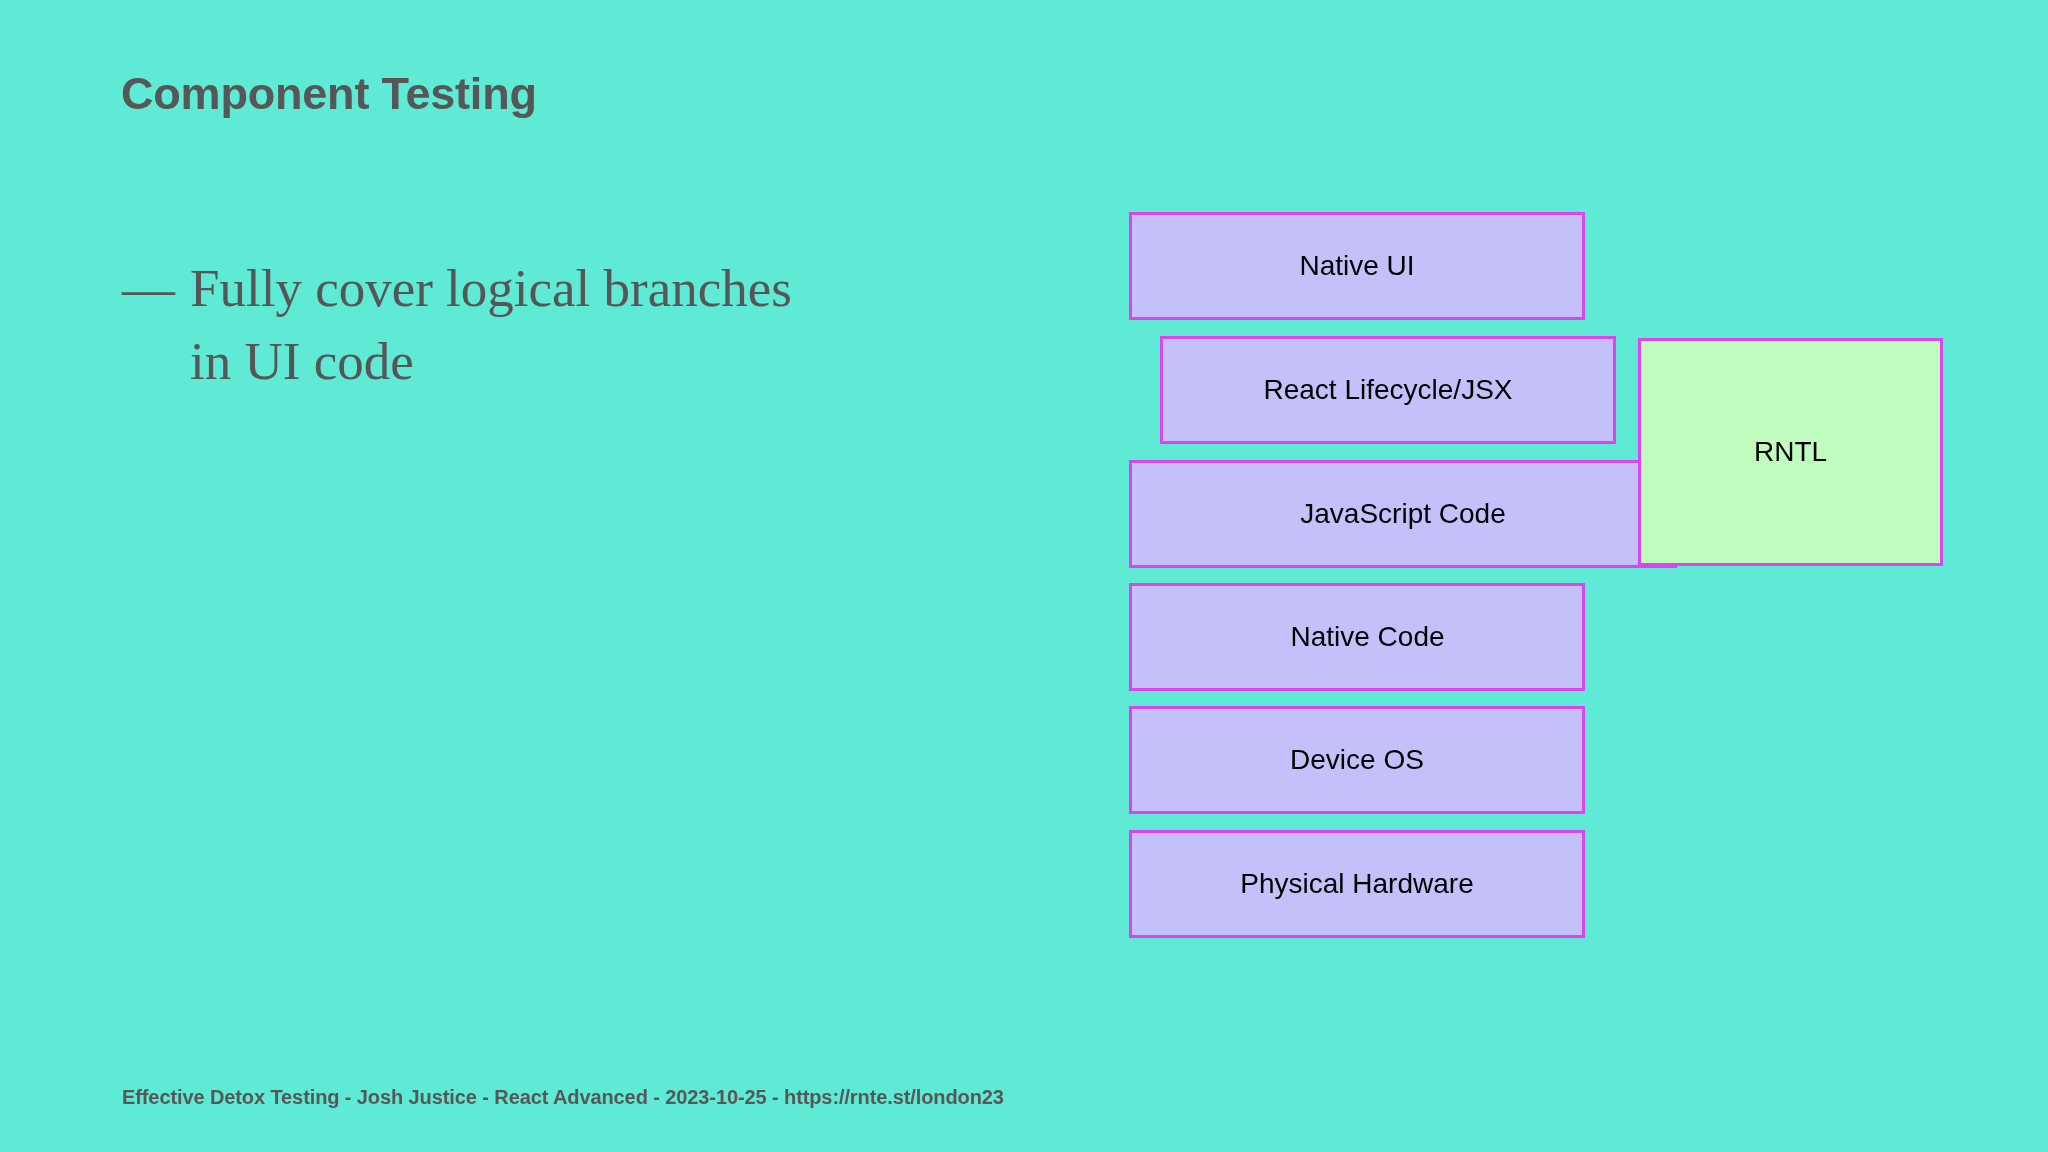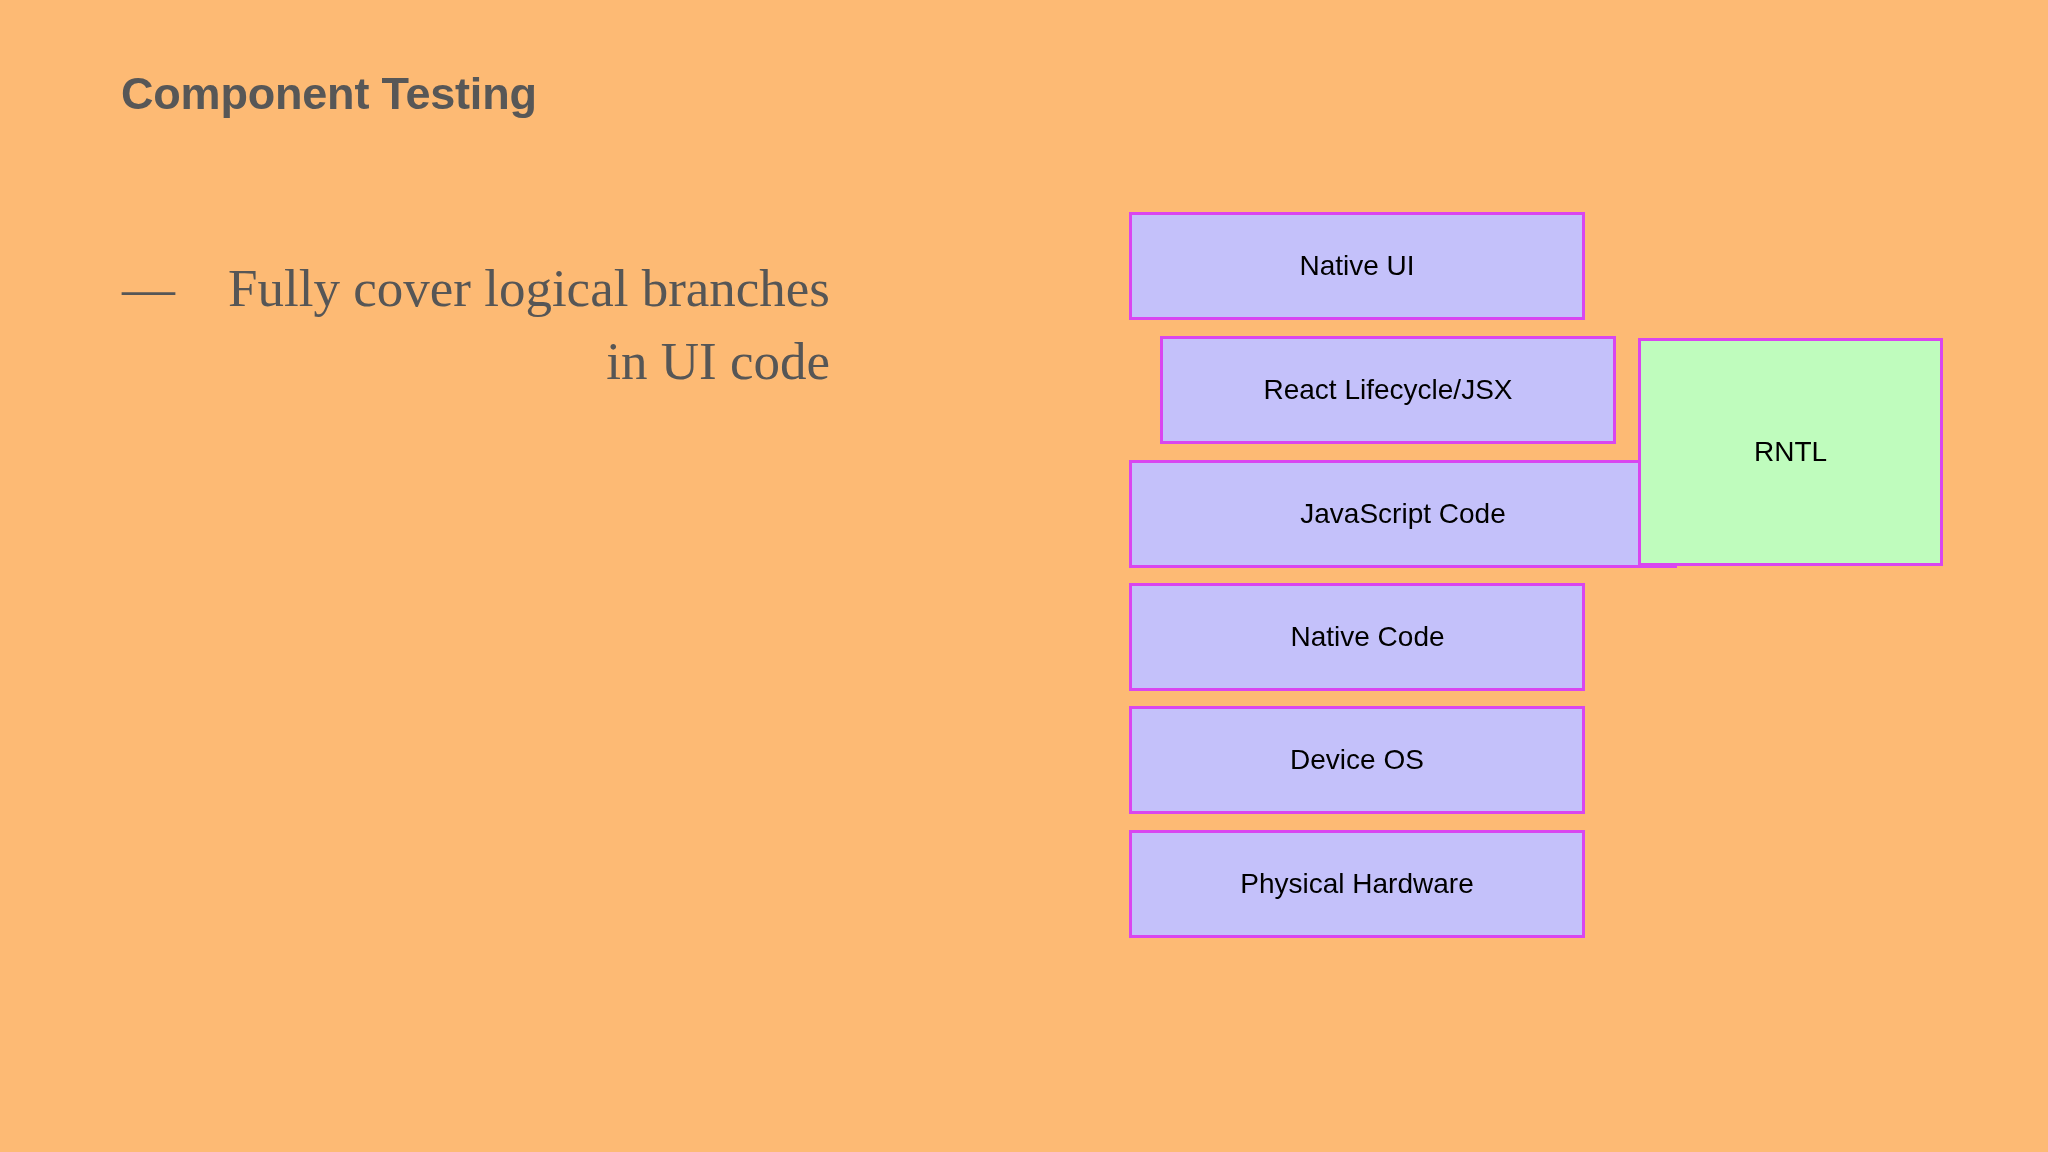--- a/index.html
+++ b/index.html
@@ -12,21 +12,21 @@
     height: 1152px;
     position: relative;
     overflow: hidden;
     font-family: "Liberation Sans", sans-serif;
     -webkit-font-smoothing: antialiased;
   }
 
   #slide {
     position: absolute;
     inset: 0;
-    background: #fdba74;
+    background: #5eead4;
   }
 
   
   #slide-title {
     position: absolute;
     left: 121px;
     top: 68px;
     font-family: "Liberation Sans", sans-serif;
     font-size: 45px;
     font-weight: bold;
@@ -54,21 +54,20 @@
     flex: 0 0 auto;
     width: 68px;
     font-family: "Liberation Serif", serif;
     font-size: 53px;
     line-height: 73px;
     color: #565656;
   }
   .bullet-text {
     flex: 1 1 auto;
     max-width: 640px;
-    text-align: right;
   }
 
   
   #diagram {
     position: absolute;
     left: 0;
     top: 0;
     width: 2048px;
     height: 1152px;
     pointer-events: none;
@@ -136,14 +135,15 @@
     <div class="stack-box purple layer-3">Native Code</div>
 
     <div class="stack-box purple layer-4">Device OS</div>
 
     <div class="stack-box green tool-0">RNTL</div>
 
     <div class="stack-box purple layer-5">Physical Hardware</div>
 
   </div>
 
+  <div id="slide-footer">Effective Detox Testing - Josh Justice - React Advanced - 2023-10-25 - https://rnte.st/london23</div>
 
 </div>
 
 </body></html>

